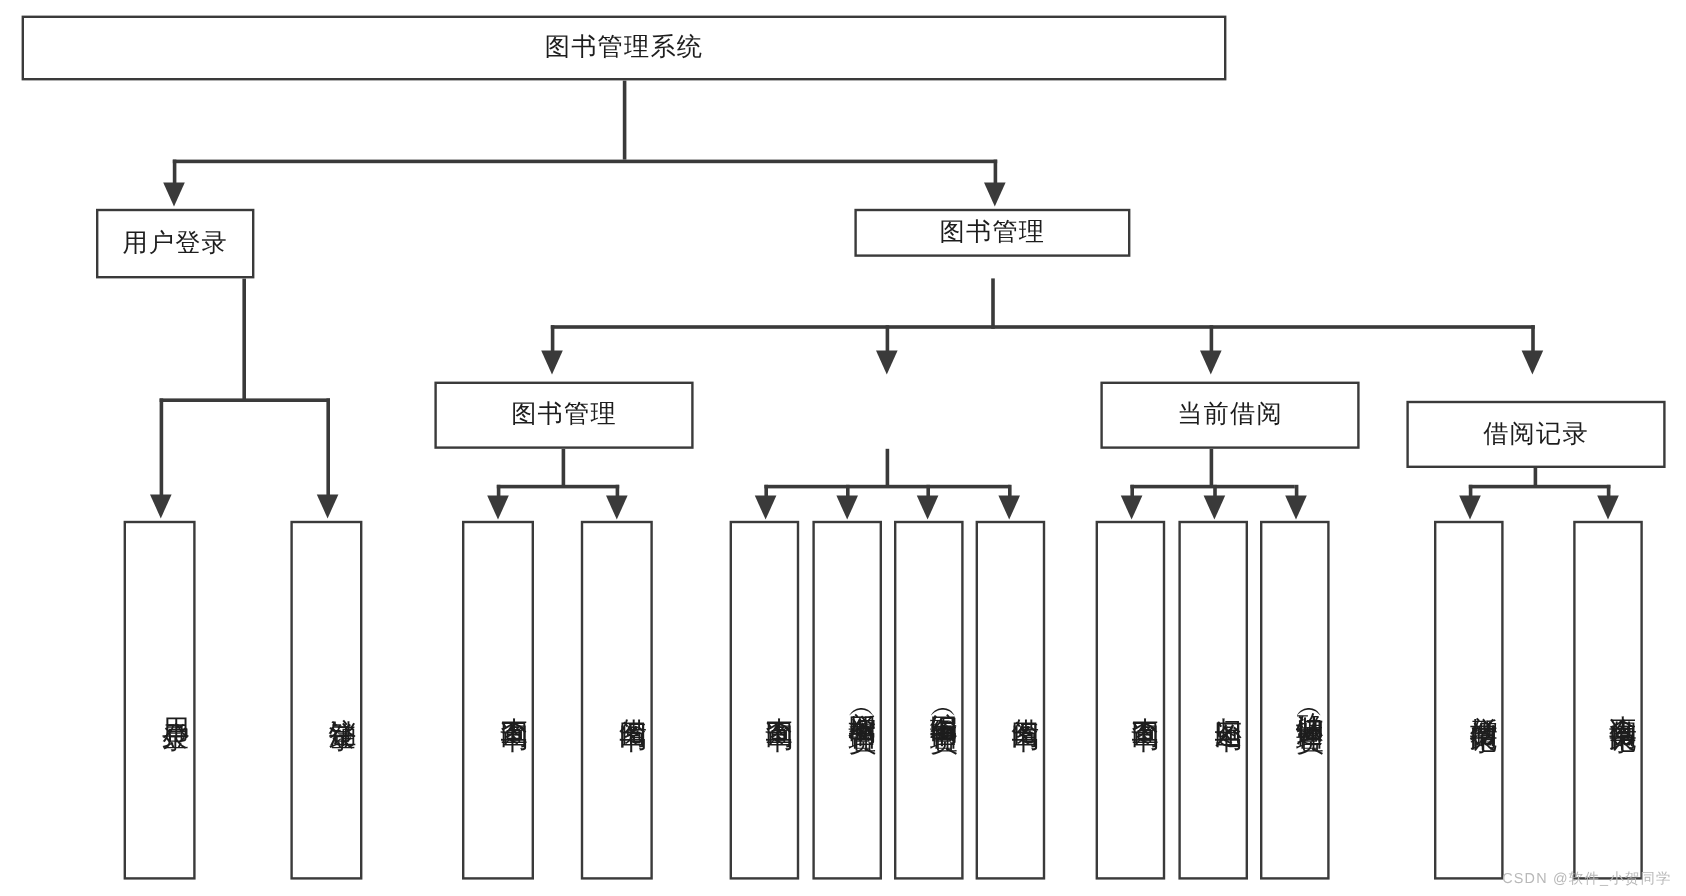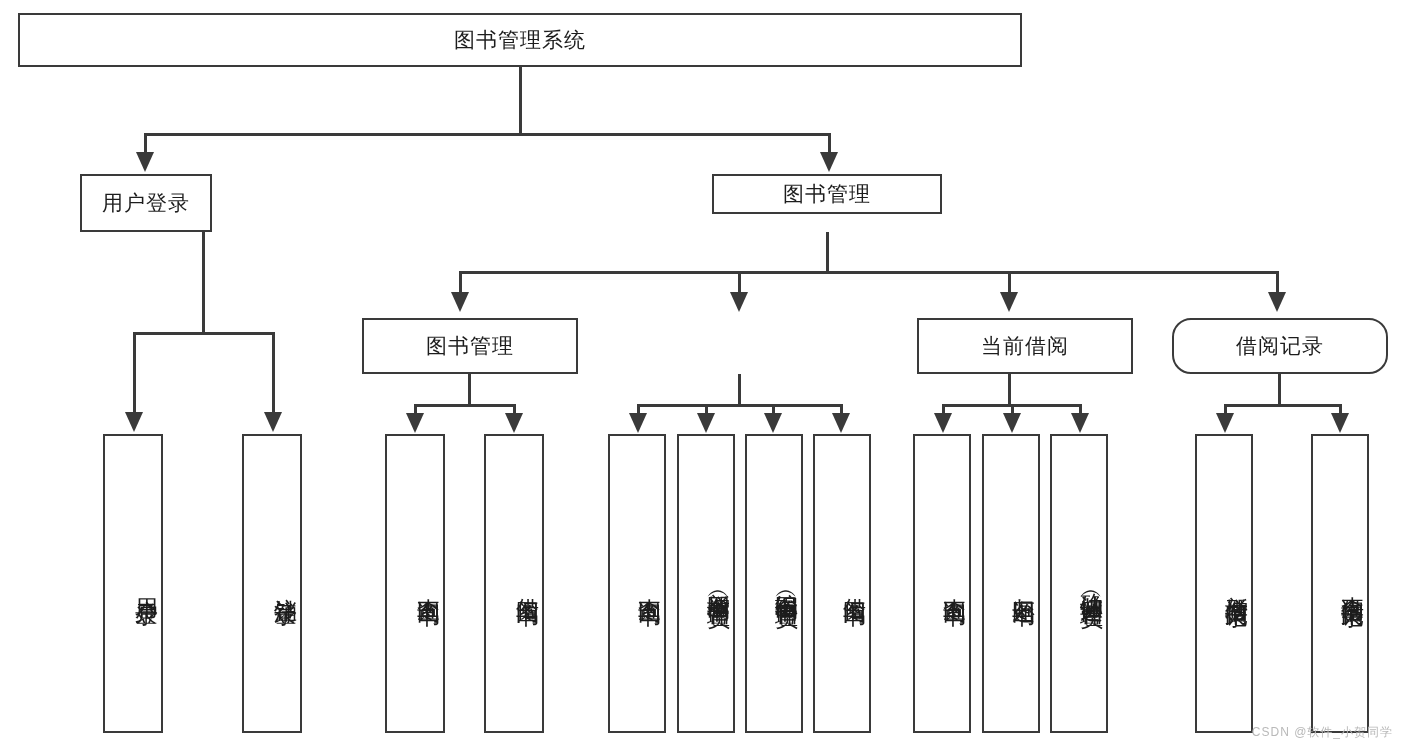--- a/index.html
+++ b/index.html
@@ -132,21 +132,21 @@
   <div class="arrow" style="left:1216px; top:413px;"></div>
   <div class="arrow" style="left:1331px; top:413px;"></div>
 
   <div class="node h" style="left:18px; top:13px; width:1004px; height:54px;">图书管理系统</div>
 
   <div class="node h" style="left:80px; top:174px; width:132px; height:58px;">用户登录</div>
   <div class="node h" style="left:712px; top:174px; width:230px; height:40px;">图书管理</div>
 
   <div class="node h" style="left:362px; top:318px; width:216px; height:56px;">图书管理</div>
   <div class="node h" style="left:917px; top:318px; width:216px; height:56px;">当前借阅</div>
-  <div class="node h" style="left:1172px; top:318px; width:216px; height:56px;border-radius:19px;">借阅记录</div>
+  <div class="node h" style="left:1172px; top:334px; width:216px; height:56px;">借阅记录</div>
 
   <div class="node v" style="left:103px; top:434px; width:60px; height:299px;">用户登录</div>
   <div class="node v" style="left:242px; top:434px; width:60px; height:299px;">注销登录</div>
 
   <div class="node v" style="left:385px; top:434px; width:60px; height:299px;">查询图书</div>
   <div class="node v" style="left:484px; top:434px; width:60px; height:299px;">借阅图书</div>
 
   <div class="node v" style="left:608px; top:434px; width:58px; height:299px;">查询图书</div>
   <div class="node v" style="left:677px; top:434px; width:58px; height:299px;">新增图书（管理员）</div>
   <div class="node v" style="left:745px; top:434px; width:58px; height:299px;">编辑图书（管理员）</div>

